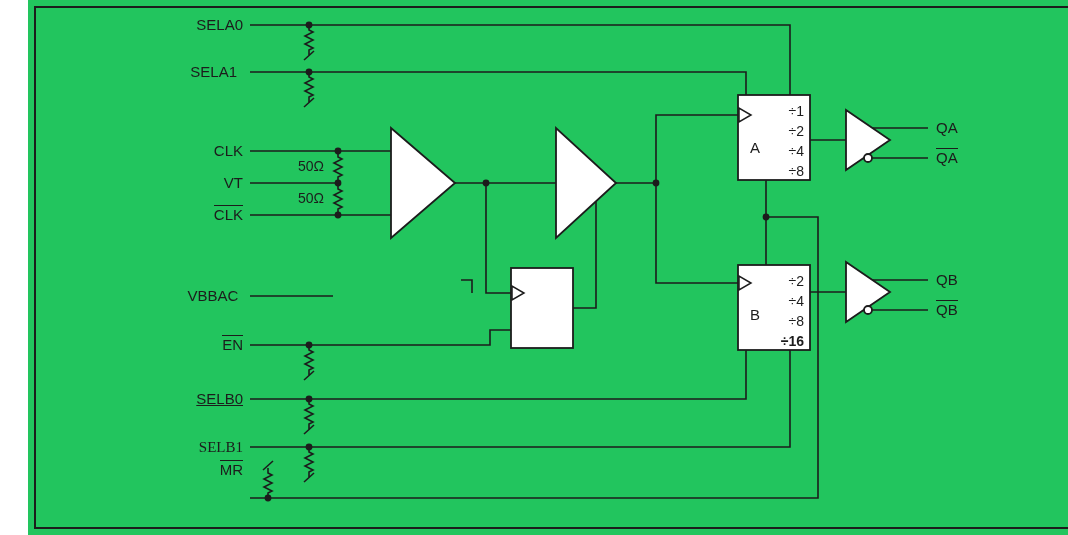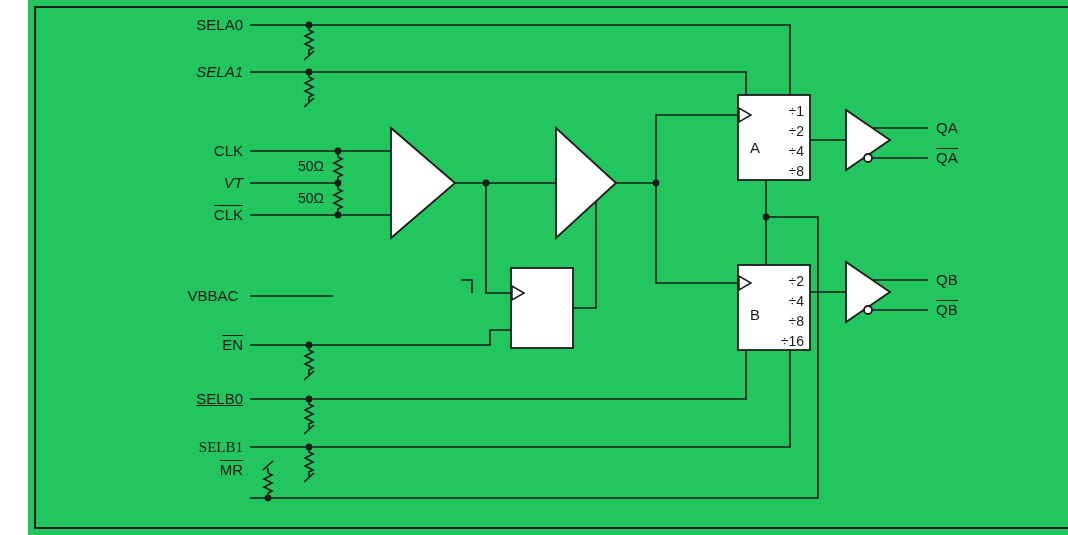--- a/index.html
+++ b/index.html
@@ -90,43 +90,43 @@
       <circle class="dot" cx="628" cy="183" r="3.4"></circle>
       <circle class="dot" cx="738" cy="217" r="3.4"></circle>
       <circle class="dot" cx="281" cy="345" r="3.4"></circle>
       <circle class="dot" cx="281" cy="399" r="3.4"></circle>
       <circle class="dot" cx="281" cy="447" r="3.4"></circle>
       <circle class="dot" cx="240" cy="498" r="3.4"></circle>
     </g>
   </svg>
 
   <span class="lbl ra" style="left:155px; top:16px;  width:60px;">SELA0</span>
-  <span class="lbl ra" style="left:155px; top:63px;  width:60px;font-style:italic;">SELA1</span>
+  <span class="lbl ra" style="left:149px; top:63px;  width:60px;">SELA1</span>
   <span class="lbl ra" style="left:155px; top:142px; width:60px;">CLK</span>
-  <span class="lbl ra" style="left:155px; top:174px; width:60px;font-style:italic;">VT</span>
+  <span class="lbl ra" style="left:155px; top:174px; width:60px;">VT</span>
   <span class="lbl ra" style="left:155px; top:205px; width:60px;"><span class="ov">CLK</span></span>
   <span class="lbl ra" style="left:155px; top:287px; width:60px;text-align:center;">VBBAC</span>
   <span class="lbl ra" style="left:155px; top:335px; width:60px;"><span class="ov">EN</span></span>
   <span class="lbl ra" style="left:155px; top:390px; width:60px;text-decoration:underline;">SELB0</span>
   <span class="lbl ra" style="left:155px; top:438px; width:60px;font-family:Liberation Serif, serif;">SELB1</span>
   <span class="lbl ra" style="left:155px; top:460px; width:60px;"><span class="ov">MR</span></span>
 
   <span class="lbl ra sm" style="left:250px; top:158px; width:46px;">50Ω</span>
   <span class="lbl ra sm" style="left:250px; top:190px; width:46px;">50Ω</span>
 
   <span class="lbl ctr" style="left:716px; top:139px; width:22px;">A</span>
   <span class="lbl ra sm" style="left:736px; top:103px; width:40px;">÷1</span>
   <span class="lbl ra sm" style="left:736px; top:123px; width:40px;">÷2</span>
   <span class="lbl ra sm" style="left:736px; top:143px; width:40px;">÷4</span>
   <span class="lbl ra sm" style="left:736px; top:163px; width:40px;">÷8</span>
 
   <span class="lbl ctr" style="left:716px; top:306px; width:22px;">B</span>
   <span class="lbl ra sm" style="left:736px; top:273px; width:40px;">÷2</span>
   <span class="lbl ra sm" style="left:736px; top:293px; width:40px;">÷4</span>
   <span class="lbl ra sm" style="left:736px; top:313px; width:40px;">÷8</span>
-  <span class="lbl ra sm" style="left:736px; top:333px; width:40px;">÷16</span>
+  <span class="lbl ra sm" style="left:736px; top:333px; width:40px;font-weight:bold;">÷16</span>
 
   <span class="lbl" style="left:908px; top:119px;">QA</span>
   <span class="lbl" style="left:908px; top:148px;"><span class="ov">QA</span></span>
   <span class="lbl" style="left:908px; top:271px;">QB</span>
   <span class="lbl" style="left:908px; top:300px;"><span class="ov">QB</span></span>
 
 </div>
 
 </body></html>

